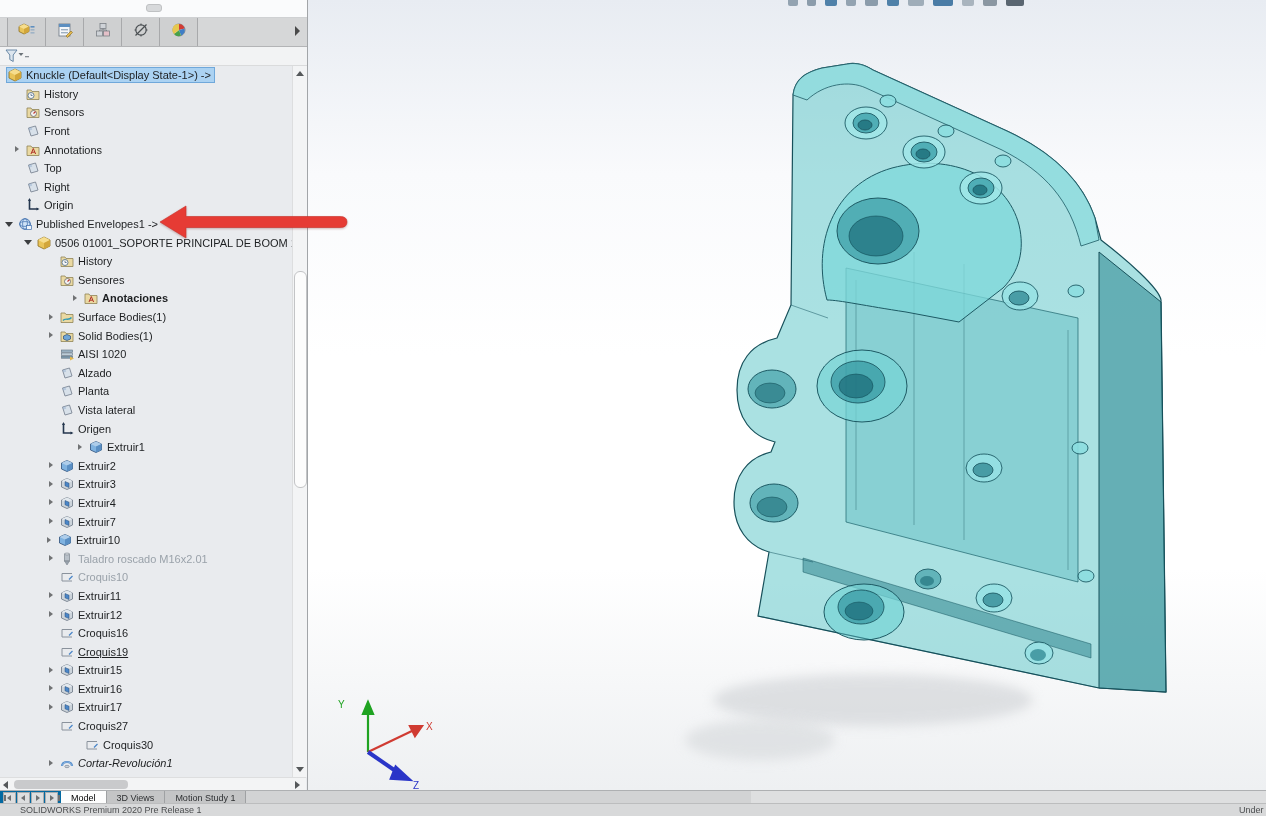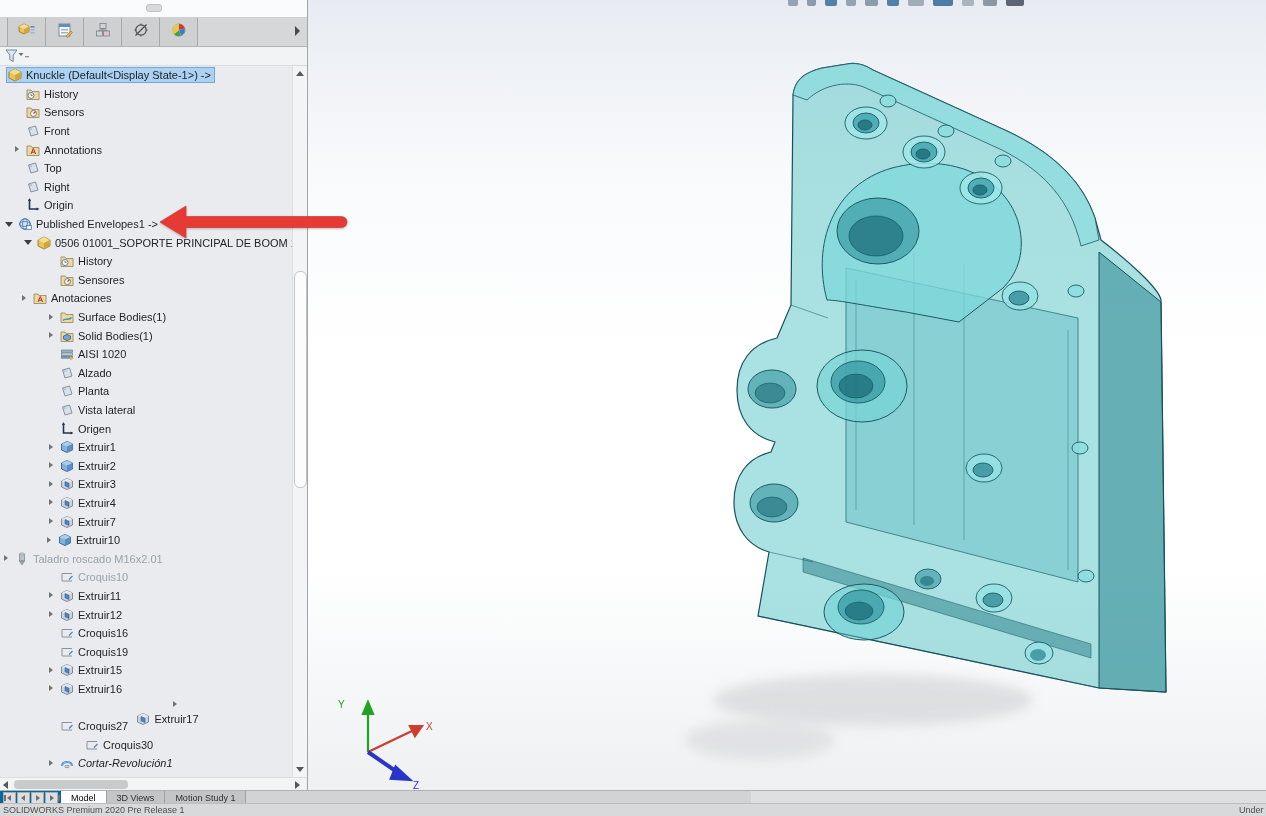--- a/index.html
+++ b/index.html
@@ -59,21 +59,21 @@
   .navbtn{width:11px;height:10px;background:#dddedf;border:1px solid #a9abad;position:relative;}
   .navbtn i{position:absolute;top:2px;}
   .nb-l i{left:3px;border-right:4px solid #6e7072;border-top:3px solid transparent;border-bottom:3px solid transparent;}
   .nb-r i{left:4px;border-left:4px solid #6e7072;border-top:3px solid transparent;border-bottom:3px solid transparent;}
   .nb-first i:before{content:"";position:absolute;left:-3px;top:-3px;width:1.5px;height:6px;background:#6e7072;}
   .nb-last i:before{content:"";position:absolute;left:4px;top:-3px;width:1.5px;height:6px;background:#6e7072;}
   .dtab{display:flex;align-items:center;padding:0 10px;border-right:1px solid #9fa1a3;background:#c4c5c6;}
   .dtab.active{background:#fdfdfd;color:#000;}
   #doc-tab-rest{flex:1;background:linear-gradient(90deg,#d2d3d4 0 505px,#dedfe0 505px);}
   #statusbar{position:absolute;left:0;top:803px;width:1266px;height:13px;background:#d8d9da;border-top:1px solid #bcbdbe;font-size:9px;color:#4c4e50;overflow:hidden;}
-  #status-left{position:absolute;left:3px;top:1px;text-align:right;}
+  #status-left{position:absolute;left:20px;top:1px;text-align:right;}
   #status-right{position:absolute;left:1239px;top:1px;width:27px;overflow:hidden;white-space:nowrap;}
 </style>
 </head>
 <body>
 
 <div id="panel">
   <div id="panel-top">
     <div id="panel-handle"></div>
   </div>
 
@@ -291,21 +291,21 @@
           <span class="ticon">
             <svg width="14" height="14" viewBox="0 0 14 14">
               <path d="M1,3 h4 l1,1.5 h7 v8 h-12 z" fill="#ead9a2" stroke="#8f8456" stroke-width="0.8"></path>
               <circle cx="7.5" cy="8.5" r="3" fill="#f2f2f2" stroke="#666" stroke-width="0.8"></circle>
               <path d="M7.5,8.5 L9.5,6.6" stroke="#c23328" stroke-width="1.1"></path>
             </svg>
           </span>
           <span class="tlabel">Sensores</span>
         </span>
       </div>
-      <div class="trow" style="padding-left: 18px;">
+      <div class="trow" style="padding-left: 69px; font-weight: bold;">
         <span class="exp c"></span>
         <span class="tcontent">
           <span class="ticon">
             <svg width="14" height="14" viewBox="0 0 14 14">
               <path d="M1,3 h4 l1,1.5 h7 v8 h-12 z" fill="#ead9a2" stroke="#8f8456" stroke-width="0.8"></path>
               <path d="M5,11 L7.3,5.5 L9.6,11 M5.9,9.2 H8.7" stroke="#b03028" stroke-width="1" fill="none"></path>
             </svg>
           </span>
           <span class="tlabel">Anotaciones</span>
         </span>
@@ -390,21 +390,21 @@
           <span class="ticon">
             <svg width="14" height="14" viewBox="0 0 14 14">
               <path d="M3.5,1.5 V11 H12" stroke="#24364e" stroke-width="1.6" fill="none"></path>
               <polygon points="3.5,0 2,3 5,3" fill="#24364e"></polygon>
               <polygon points="13.5,11 10.5,9.5 10.5,12.5" fill="#24364e"></polygon>
             </svg>
           </span>
           <span class="tlabel">Origen</span>
         </span>
       </div>
-      <div class="trow" style="padding-left: 45px;">
+      <div class="trow" style="padding-left: 45px; margin-left: 29px;">
         <span class="exp c"></span>
         <span class="tcontent">
           <span class="ticon">
             <svg width="14" height="14" viewBox="0 0 14 14">
               <polygon points="7,1.5 12.5,4 12.5,10 7,12.5 1.5,10 1.5,4" fill="#7fb2e0" stroke="#2c4e78" stroke-width="0.8"></polygon>
               <polygon points="7,1.5 12.5,4 7,6.5 1.5,4" fill="#aecdea"></polygon>
               <polygon points="7,6.5 12.5,4 12.5,10 7,12.5" fill="#5a8fc4"></polygon>
             </svg>
           </span>
           <span class="tlabel">Extruir1</span>
@@ -468,21 +468,21 @@
           <span class="ticon">
             <svg width="14" height="14" viewBox="0 0 14 14">
               <polygon points="7,1.5 12.5,4 12.5,10 7,12.5 1.5,10 1.5,4" fill="#7fb2e0" stroke="#2c4e78" stroke-width="0.8"></polygon>
               <polygon points="7,1.5 12.5,4 7,6.5 1.5,4" fill="#aecdea"></polygon>
               <polygon points="7,6.5 12.5,4 12.5,10 7,12.5" fill="#5a8fc4"></polygon>
             </svg>
           </span>
           <span class="tlabel">Extruir10</span>
         </span>
       </div>
-      <div class="trow dis" style="">
+      <div class="trow dis" style="padding-left: 45px;">
         <span class="exp c"></span>
         <span class="tcontent">
           <span class="ticon">
             <svg width="14" height="14" viewBox="0 0 14 14">
               <rect x="4.5" y="2" width="5" height="7" fill="#b9c1c9" stroke="#7c858e" stroke-width="0.7"></rect>
               <polygon points="4.5,9 9.5,9 7,13" fill="#98a2ac" stroke="#7c858e" stroke-width="0.6"></polygon>
               <ellipse cx="7" cy="2" rx="2.5" ry="1" fill="#dde2e6" stroke="#7c858e" stroke-width="0.6"></ellipse>
             </svg>
           </span>
           <span class="tlabel">Taladro roscado M16x2.01</span>
@@ -531,21 +531,21 @@
         <span class="tcontent">
           <span class="ticon">
             <svg width="14" height="14" viewBox="0 0 14 14">
               <path d="M2,3.5 H12 M2,3.5 V11 H12" stroke="#8a929c" stroke-width="1" fill="none"></path>
               <path d="M9,9.5 L12.5,6" stroke="#4a86c8" stroke-width="1.2"></path>
             </svg>
           </span>
           <span class="tlabel">Croquis16</span>
         </span>
       </div>
-      <div class="trow" style="padding-left: 45px;">
+      <div class="trow" style="padding-left: 45px; text-decoration: underline;">
         <span class="exp"></span>
         <span class="tcontent">
           <span class="ticon">
             <svg width="14" height="14" viewBox="0 0 14 14">
               <path d="M2,3.5 H12 M2,3.5 V11 H12" stroke="#8a929c" stroke-width="1" fill="none"></path>
               <path d="M9,9.5 L12.5,6" stroke="#4a86c8" stroke-width="1.2"></path>
             </svg>
           </span>
           <span class="tlabel">Croquis19</span>
         </span>
@@ -569,21 +569,21 @@
           <span class="ticon">
             <svg width="14" height="14" viewBox="0 0 14 14">
               <polygon points="7,1.5 12.5,4 12.5,10 7,12.5 1.5,10 1.5,4" fill="#ccd4db" stroke="#6b7684" stroke-width="0.8"></polygon>
               <polygon points="7,1.5 12.5,4 7,6.5 1.5,4" fill="#e2e8ed"></polygon>
               <polygon points="5,4.5 9,6.2 9,10.5 5,8.8" fill="#4a86c8" stroke="#2c4e78" stroke-width="0.5"></polygon>
             </svg>
           </span>
           <span class="tlabel">Extruir16</span>
         </span>
       </div>
-      <div class="trow" style="padding-left: 45px; flex-direction: column;">
+      <div class="trow" style="padding-left: 45px;">
         <span class="exp c"></span>
         <span class="tcontent">
           <span class="ticon">
             <svg width="14" height="14" viewBox="0 0 14 14">
               <polygon points="7,1.5 12.5,4 12.5,10 7,12.5 1.5,10 1.5,4" fill="#ccd4db" stroke="#6b7684" stroke-width="0.8"></polygon>
               <polygon points="7,1.5 12.5,4 7,6.5 1.5,4" fill="#e2e8ed"></polygon>
               <polygon points="5,4.5 9,6.2 9,10.5 5,8.8" fill="#4a86c8" stroke="#2c4e78" stroke-width="0.5"></polygon>
             </svg>
           </span>
           <span class="tlabel">Extruir17</span>

